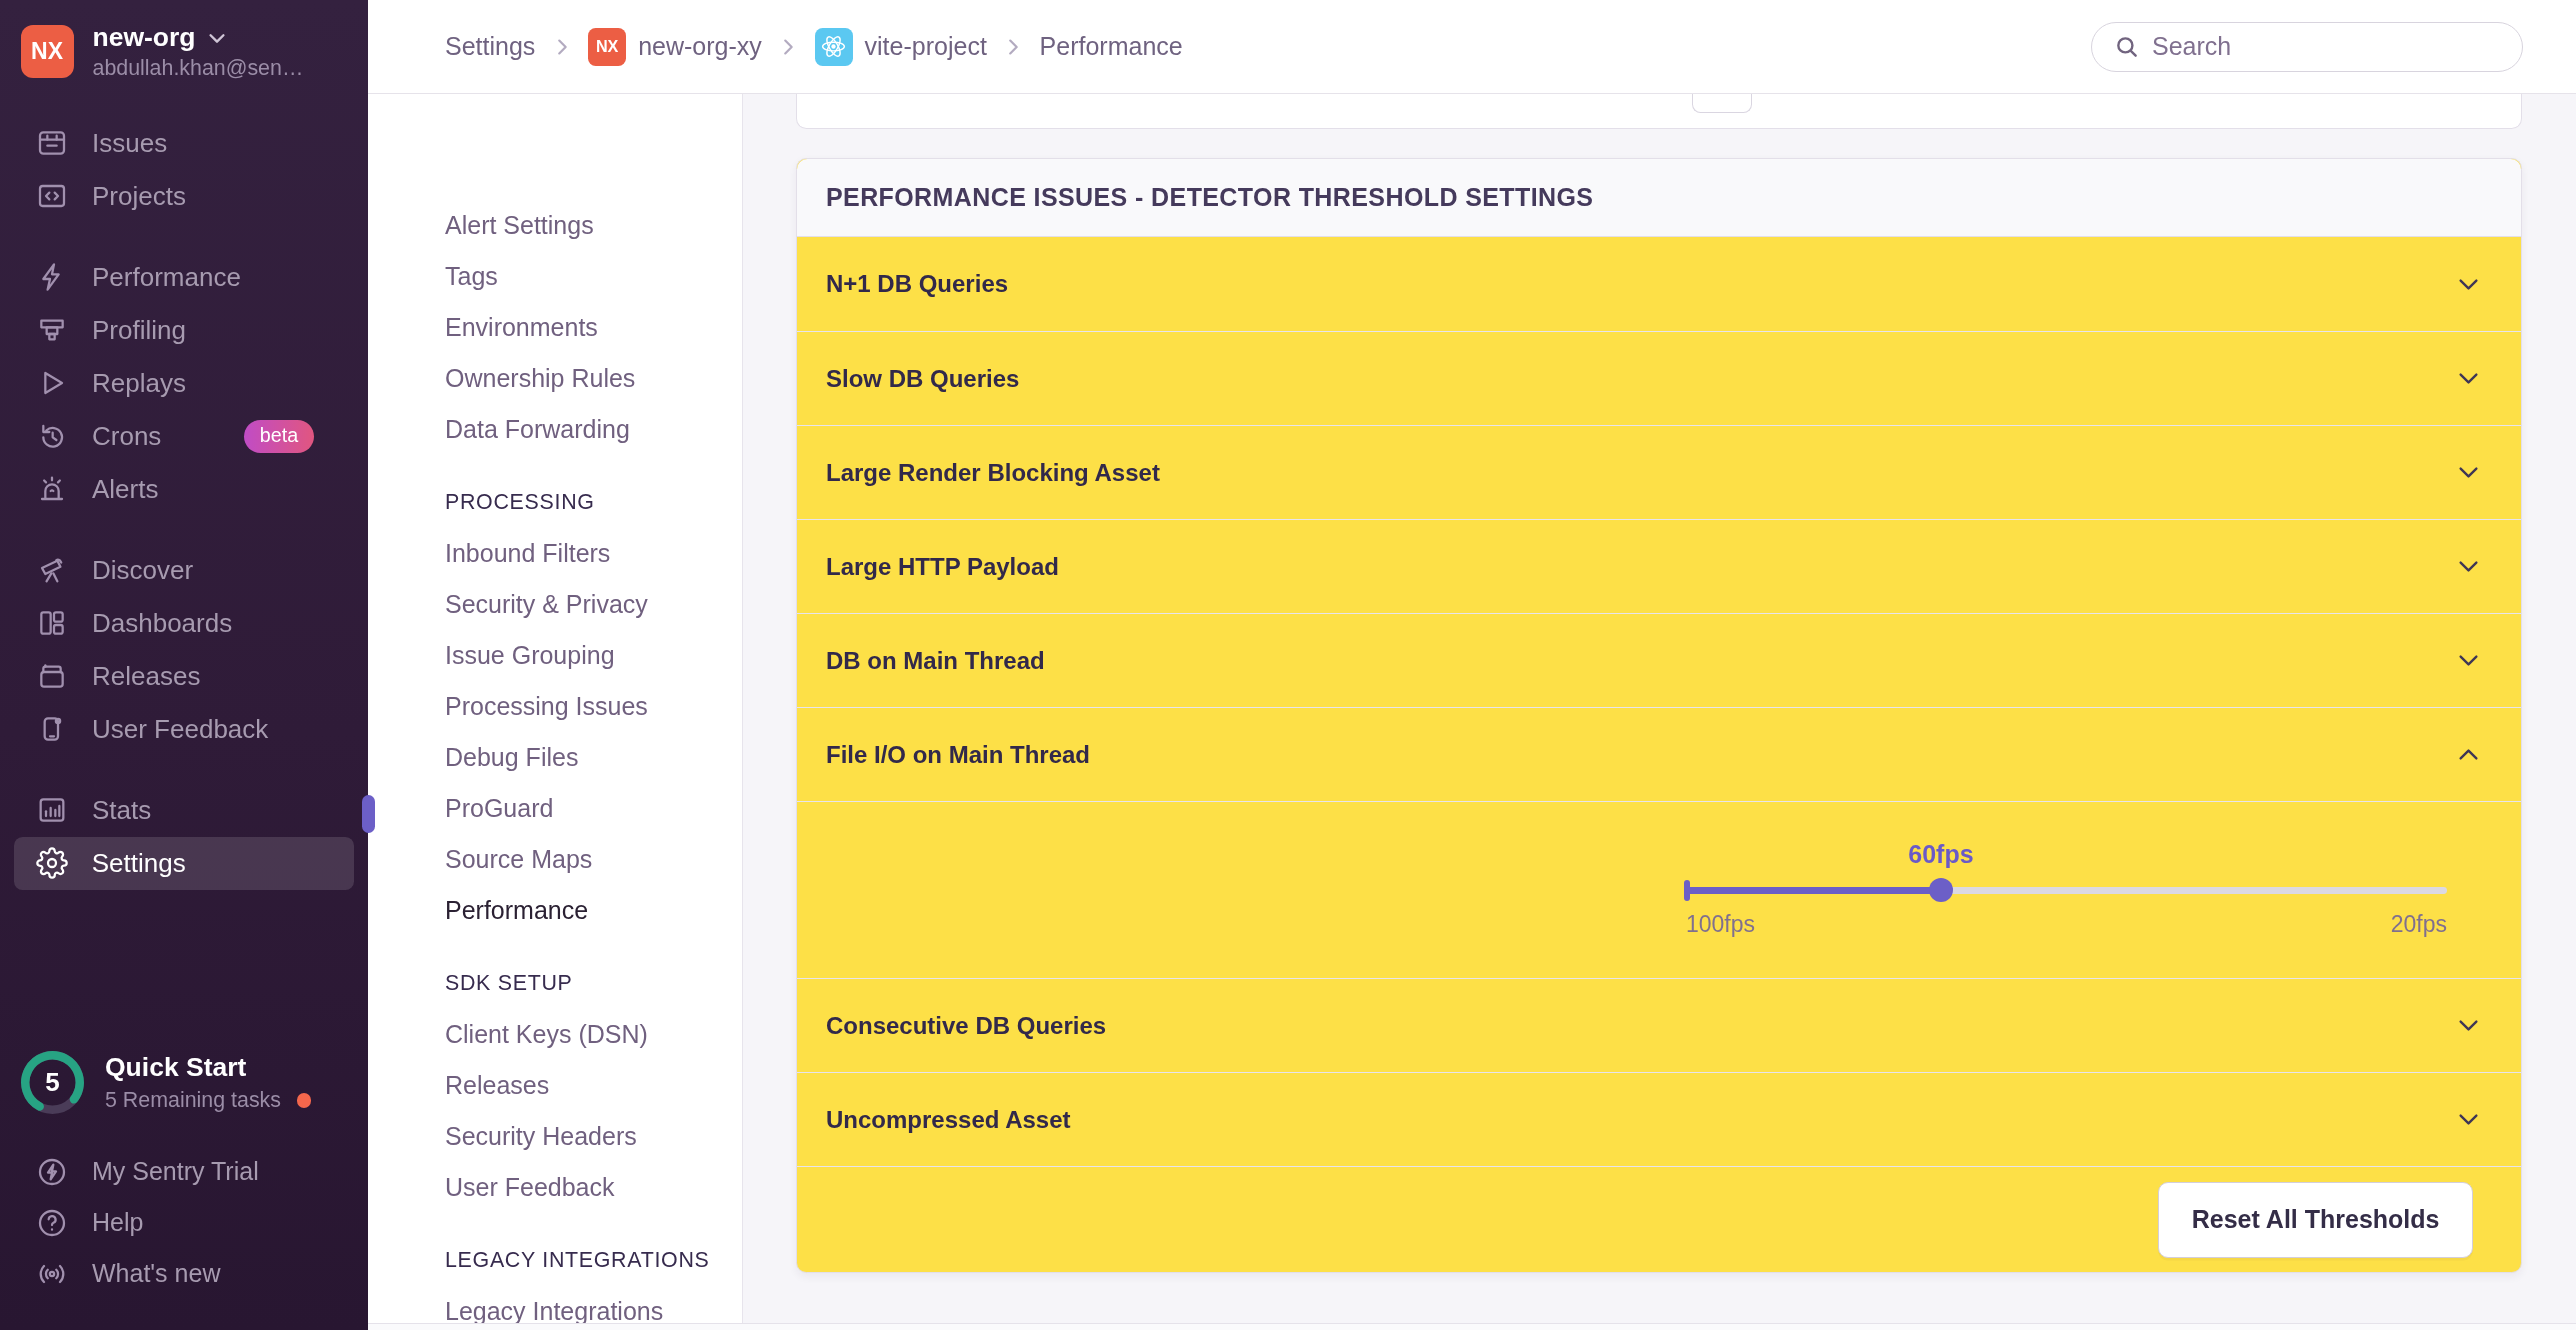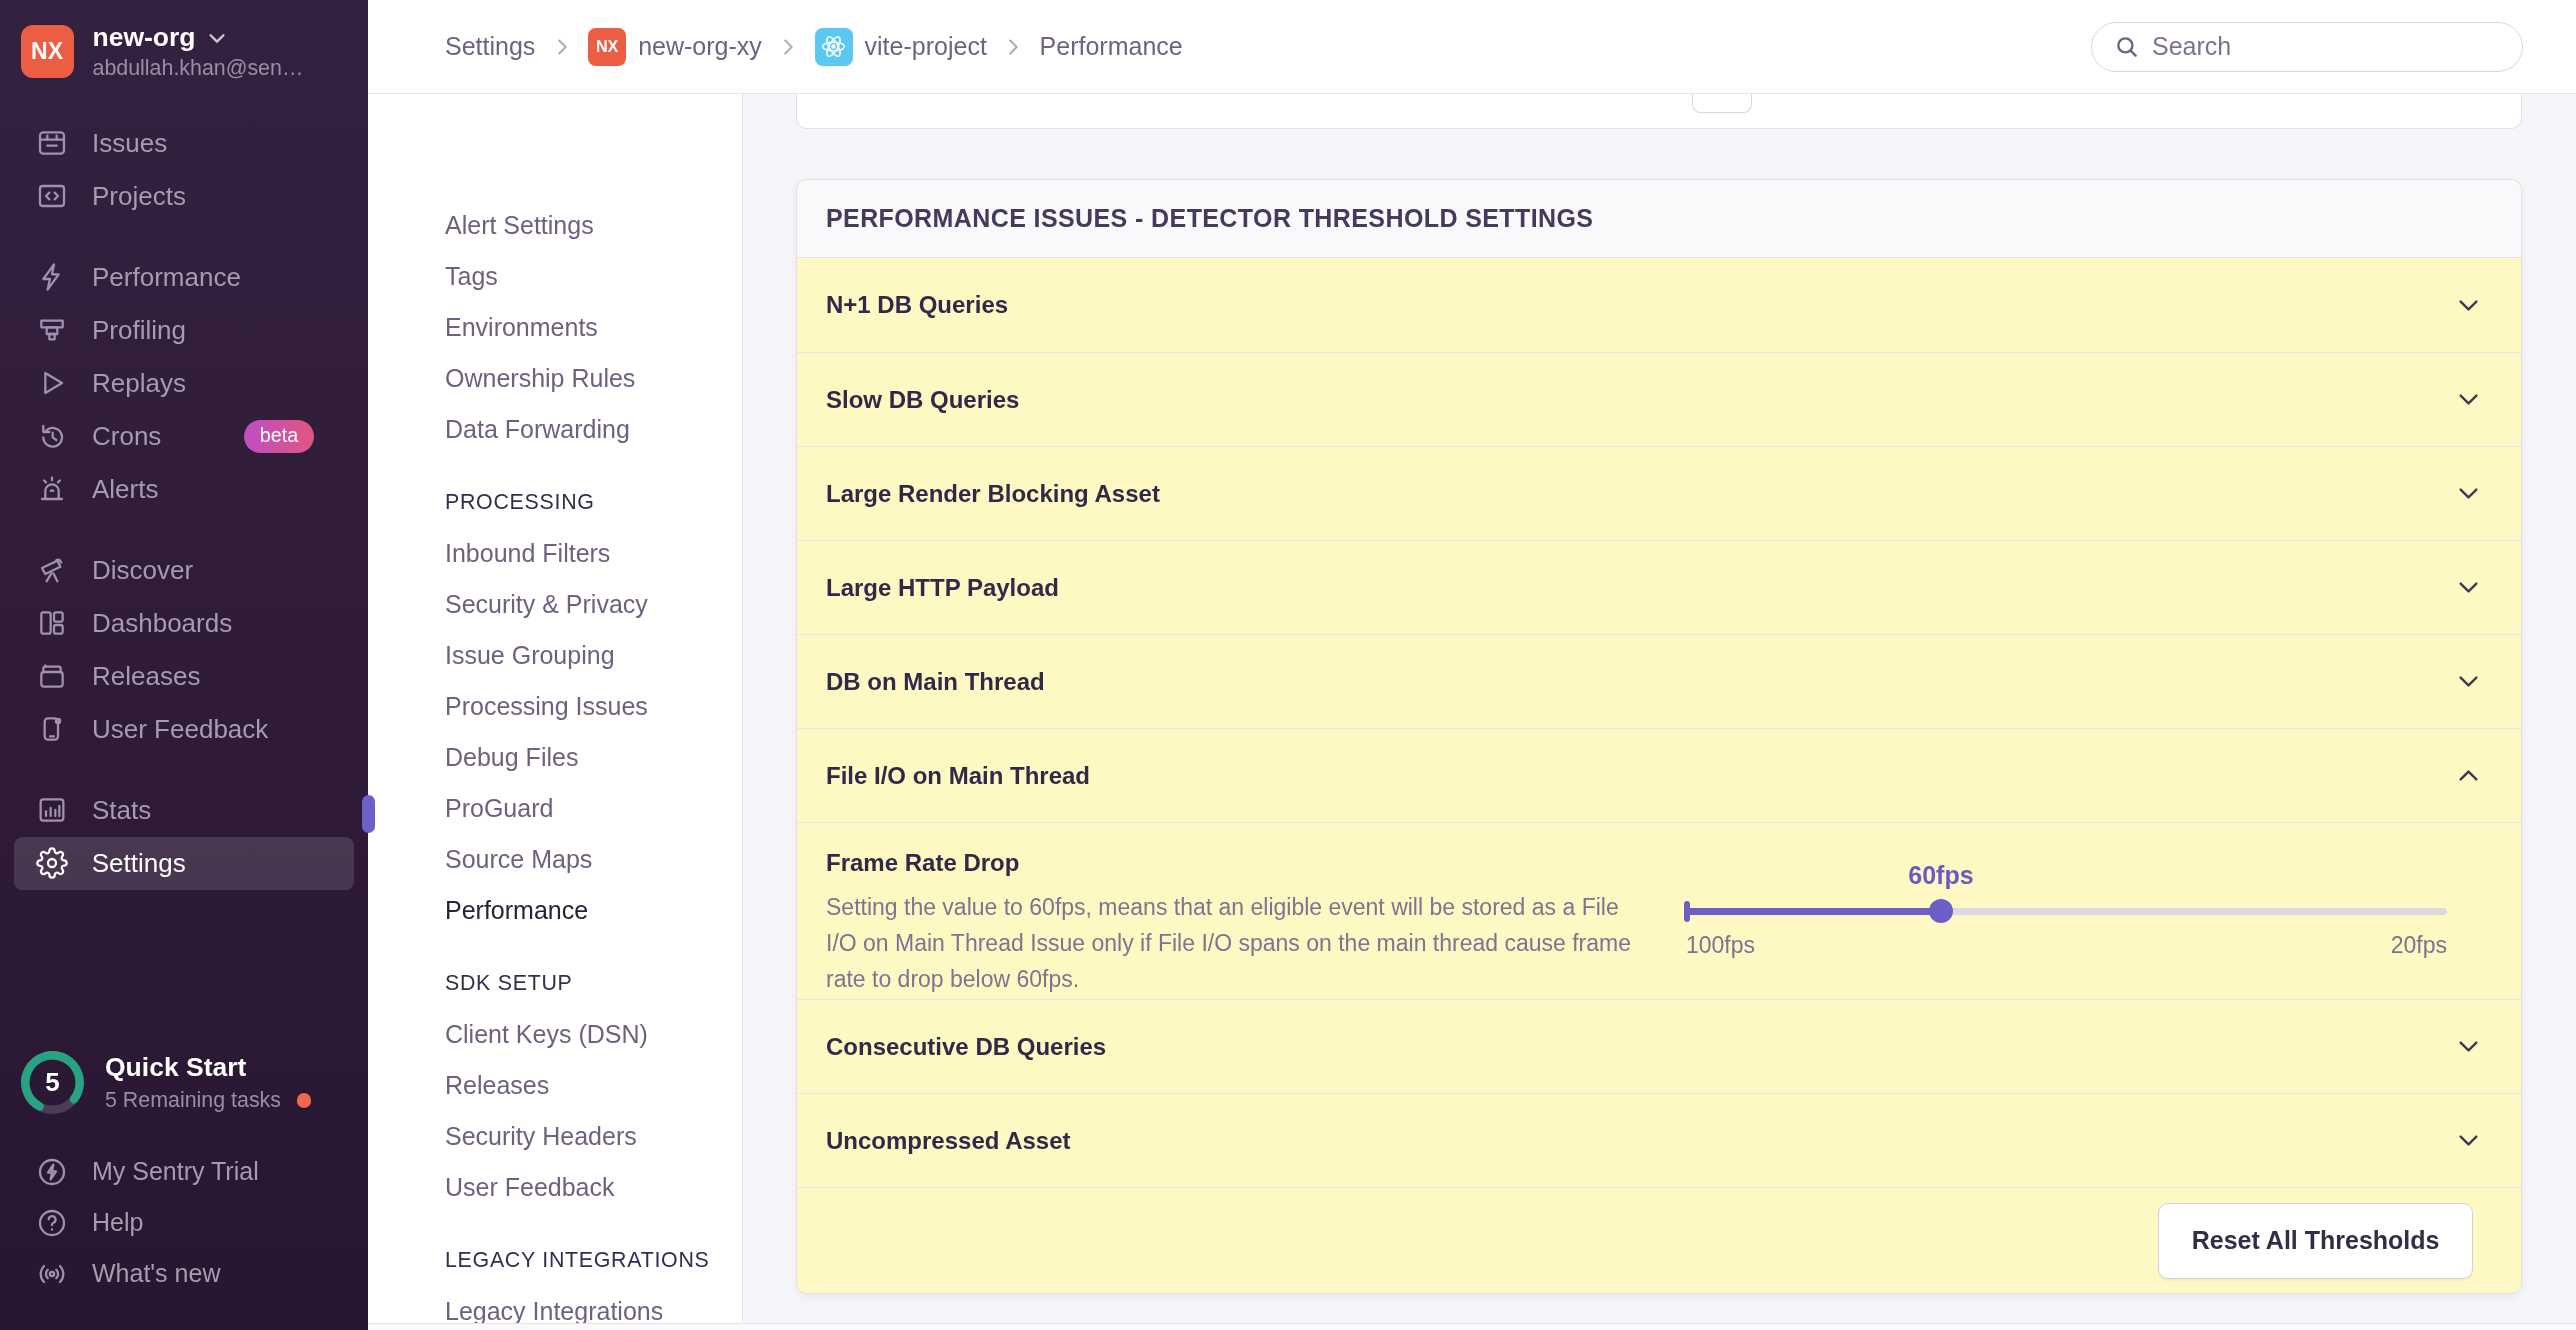--- a/index.html
+++ b/index.html
@@ -120,23 +120,23 @@
     background:#fff; border:1.7px solid #E3DFE9; border-top:none;
     border-radius:0 0 10.3px 10.3px;
   }
   .scrolled-tab {
     position:absolute; left:895px; top:0; width:60px; height:19px;
     background:#fff; border:1.7px solid #DAD6E1; border-top:none;
     border-radius:0 0 8.6px 8.6px;
   }
   .panel {
     position:absolute; left:52px; top:64px; width:1726px; height:1115px;
-    background:#fef9c3; border:1.7px solid #E3DFE9; border-radius:10.3px;
+    background:#fde047; border:1.7px solid #E3DFE9; border-radius:10.3px;
     box-shadow:0 3.4px 8.6px rgba(50,40,70,0.06);
-    display:flex; flex-direction:column;margin-top:21px;
+    display:flex; flex-direction:column;
   }
   .panel-header {
     height:78px; background:#F9F9FB; border-bottom:1.7px solid #E3DFE9;
     border-radius:10.3px 10.3px 0 0; display:flex; align-items:center;
     padding:0 29px; font-size:25px; font-weight:bold; color:#453A5C;
     letter-spacing:0.4px;
   }
   .acc-row {
     height:94px; display:flex; align-items:center; justify-content:space-between;
     padding:0 39px 0 29px; cursor:pointer; border-top:1.7px solid #E7E4ED;
@@ -539,24 +539,20 @@
     <div class="acc-row">
       <span class="acc-label">File I/O on Main Thread</span>
       <span class="acc-chev">
         <svg viewBox="0 0 24 24">
             <path d="m5 15.5 7-7 7 7"></path>
           </svg>
         </span>
     </div>
 
     <div class="expand-section">
-      <div class="fr-left">
-        <div class="fr-title">Frame Rate Drop</div>
-        <div class="fr-desc">Setting the value to 60fps, means that an eligible event will be stored as a File I/O on Main Thread Issue only if File I/O spans on the main thread cause frame rate to drop below 60fps.</div>
-      </div>
       <div class="slider-wrap">
         <div class="slider-value" style="left: 33.5%;">60fps</div>
         <div class="slider-track"></div>
         <div class="slider-fill" style="width: 33.5%;"></div>
         <div class="slider-startcap"></div>
         <div class="slider-thumb" style="left: 33.5%;"></div>
         <div class="slider-minmax">
           <span>100fps</span>
           <span>20fps</span>
         </div>

